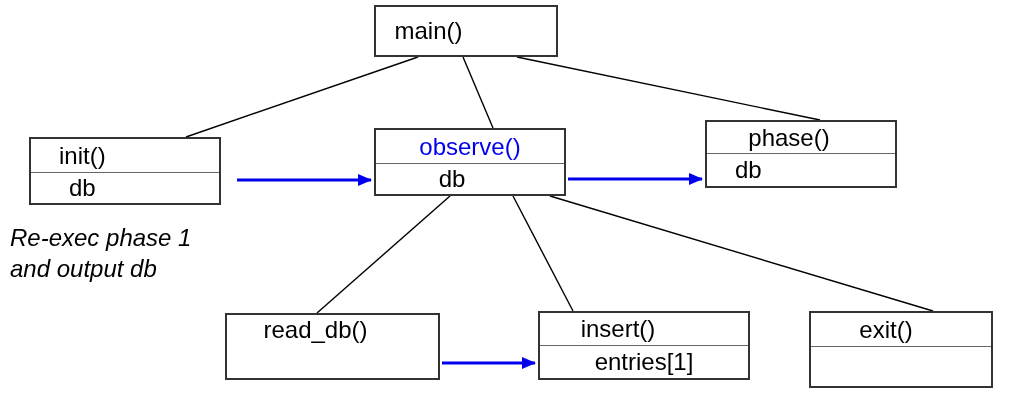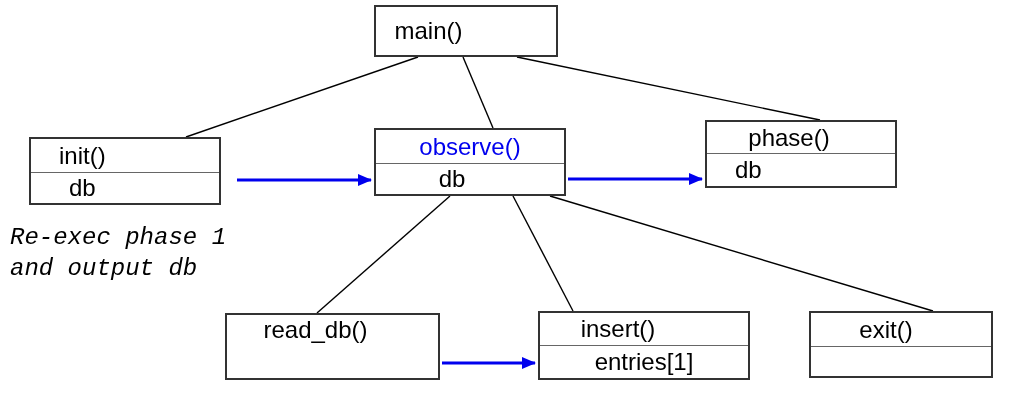--- a/index.html
+++ b/index.html
@@ -37,21 +37,20 @@
     white-space:nowrap;
   }
   .cell.title{flex:0 0 auto;}
   .cell.datum{flex:1 1 auto;border-top:1.6px solid var(--divider);}
   .blue{color:var(--accent);}
 
   .annotation{
     position:absolute;left:10px;top:222px;
     font-style:italic;font-size:24px;line-height:31px;
     color:var(--text);
-    font-family:Liberation Mono, monospace;
   }
 </style>
 </head>
 <body>
 
 <div id="stage">
 
   <svg class="edges" viewBox="0 0 1010 400">
     <defs>
       <marker id="arrowhead" markerUnits="userSpaceOnUse" markerWidth="14" markerHeight="12" viewBox="0 0 14 12" refX="13" refY="6" orient="auto">
@@ -92,21 +91,21 @@
 
   <div class="node" style="left:225px;top:313px;width:215px;height:67px;">
     <div class="cell title" style="height:30px;padding-right:34px;">read_db()</div>
   </div>
 
   <div class="node" style="left:538px;top:311px;width:212px;height:69px;">
     <div class="cell title" style="height:32px;padding-right:52px;">insert()</div>
     <div class="cell datum">entries[1]</div>
   </div>
 
-  <div class="node" style="left:809px;top:311px;width:184px;height:67px;">
+  <div class="node" style="left:809px;top:311px;width:184px;height:77px;">
     <div class="cell title" style="height:33px;padding-right:30px;">exit()</div>
     <div class="cell datum"></div>
   </div>
 
   <div class="annotation">
     <div>Re-exec phase 1</div>
     <div>and output db</div>
   </div>
 
 </div>

